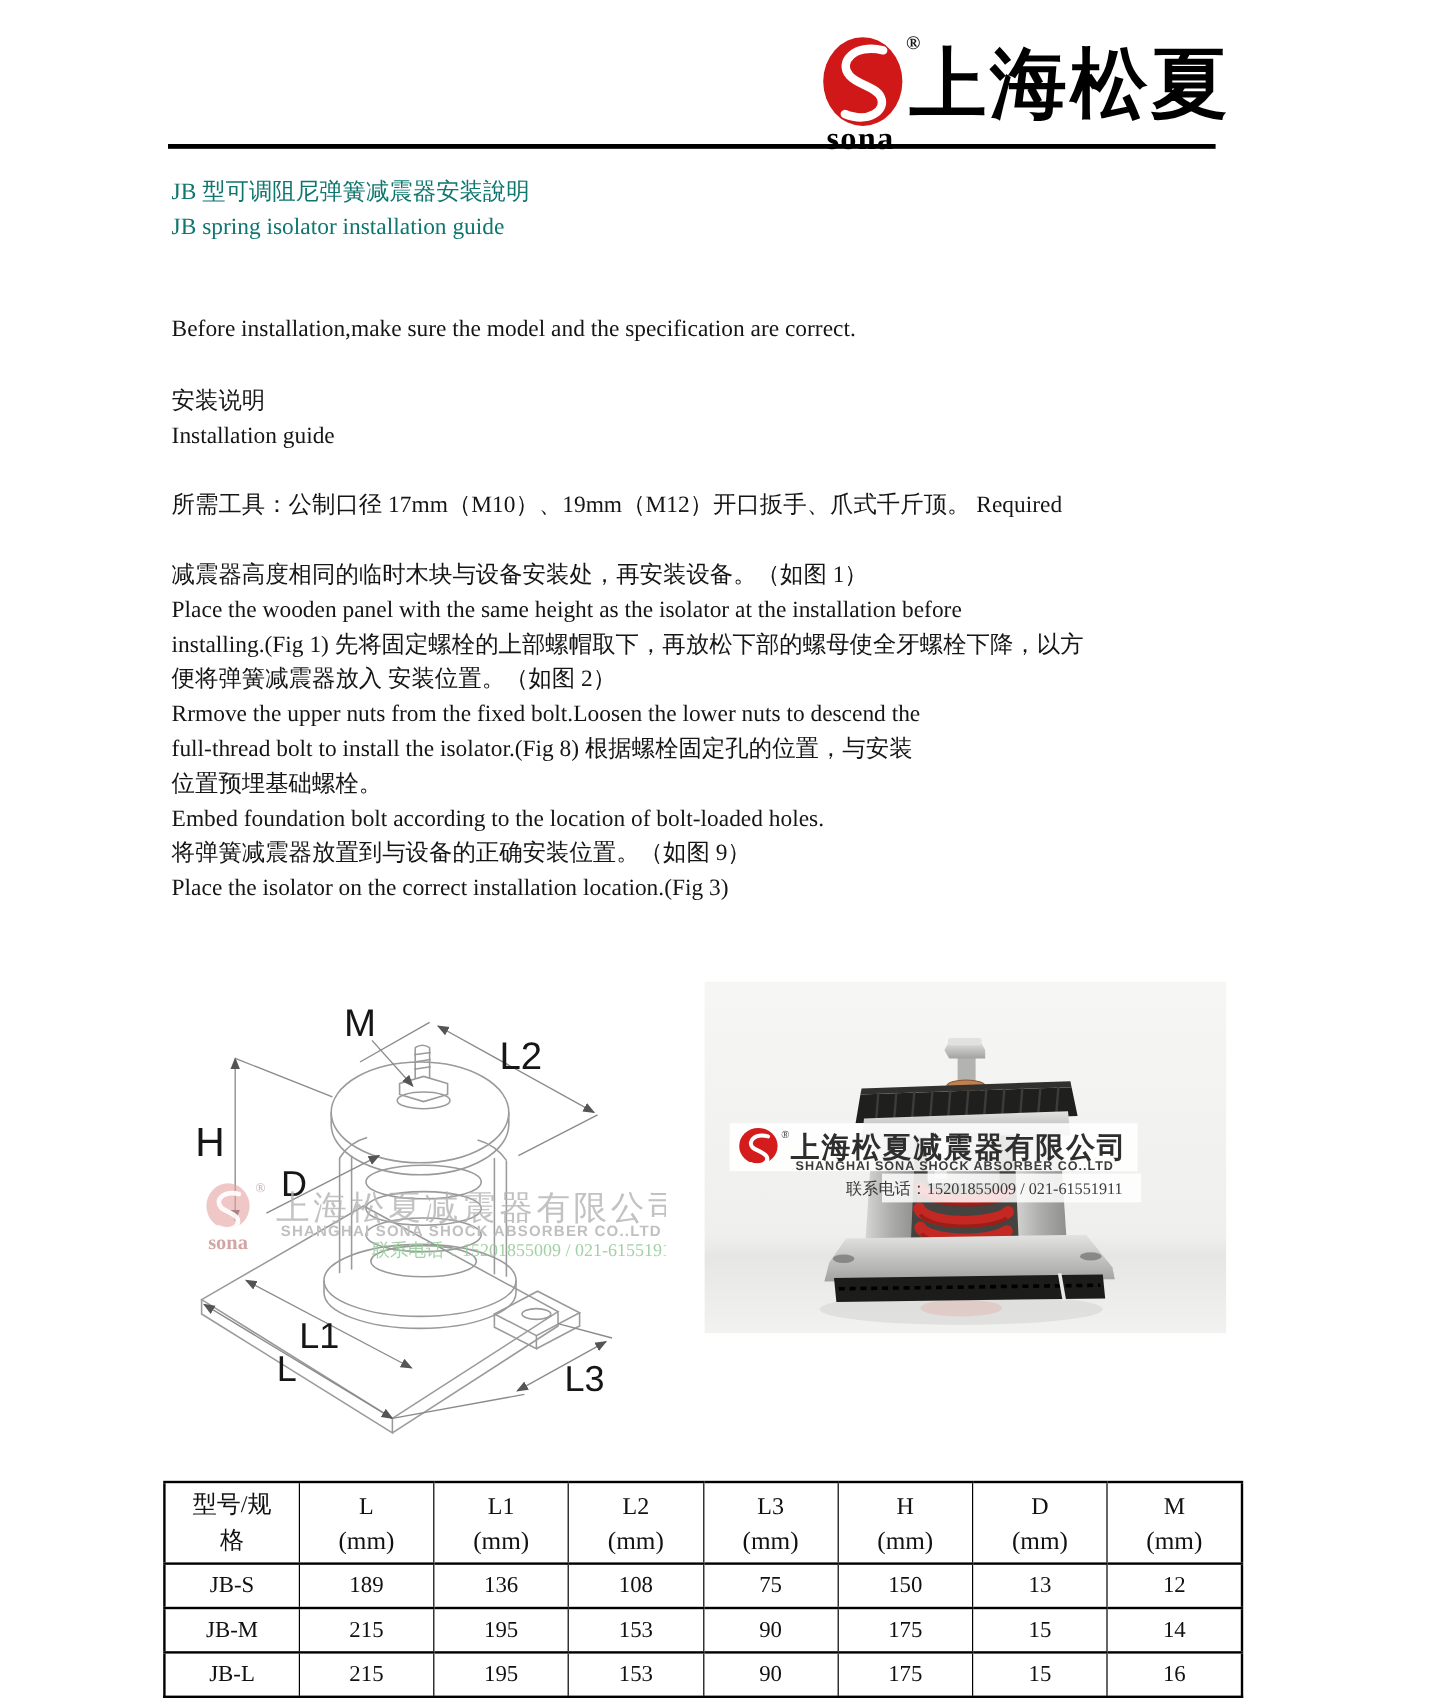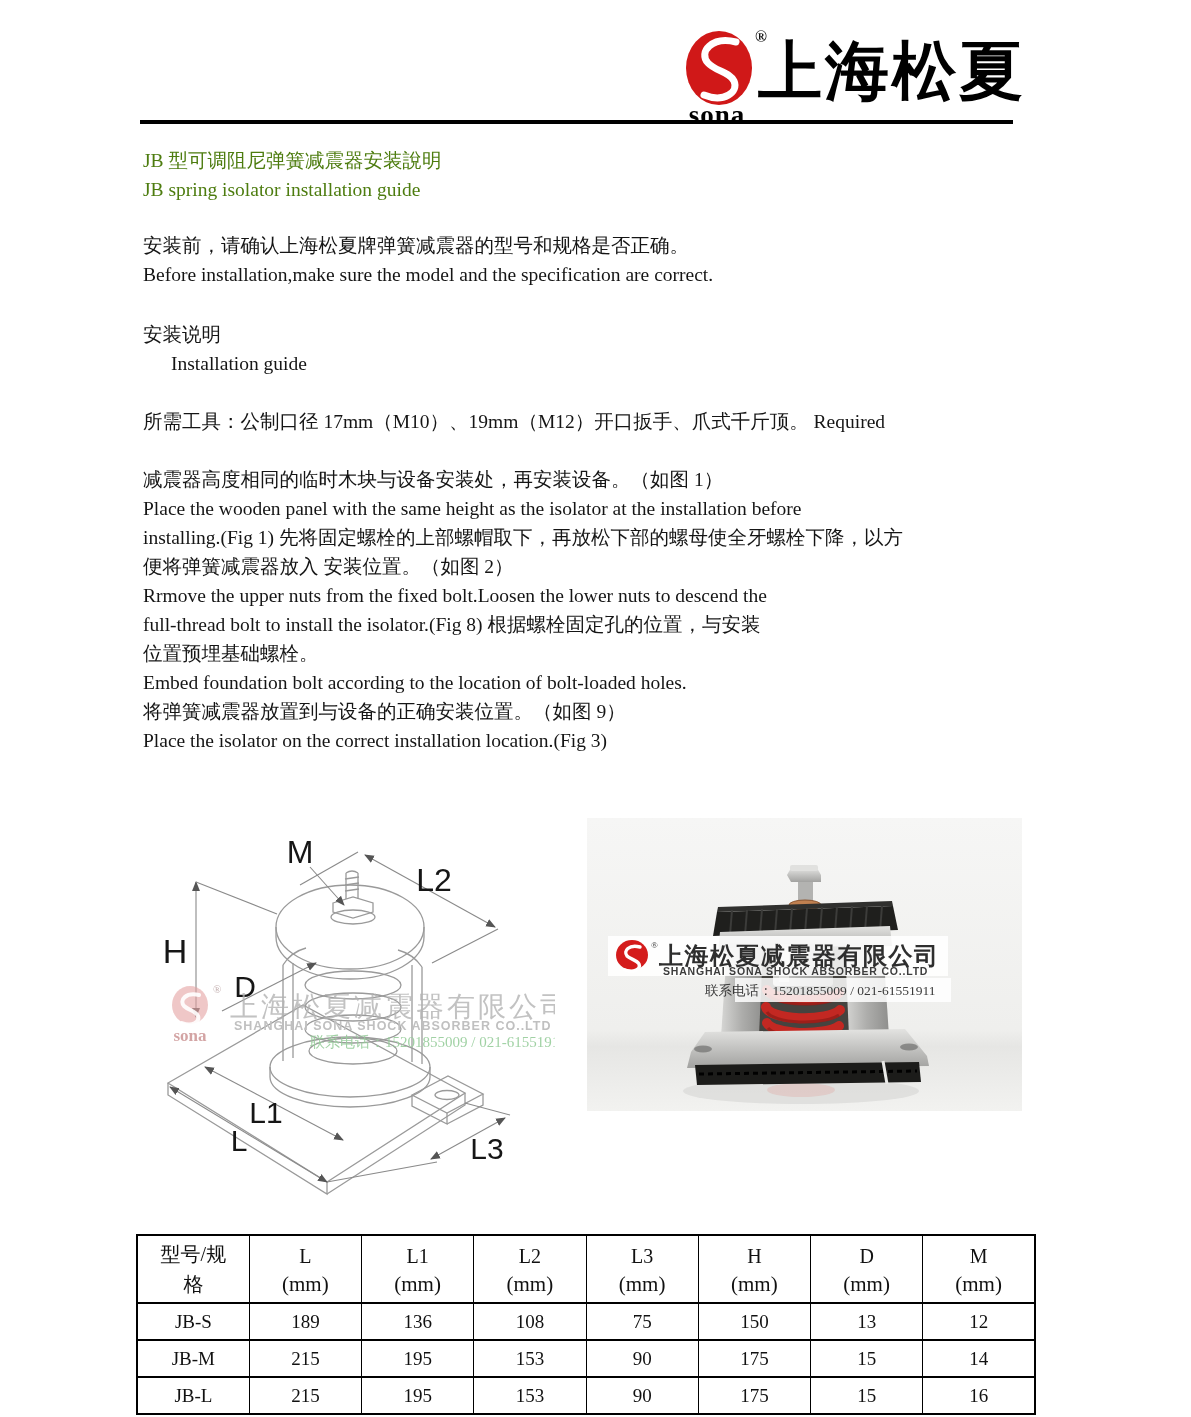--- a/index.html
+++ b/index.html
@@ -10,21 +10,21 @@
   .logo-ball{position:absolute;left:684px;top:30px;width:70px;height:78px;}
   .logo-reg{position:absolute;left:755px;top:28px;font-size:16px;font-weight:bold;color:#111;}
   .logo-sona{position:absolute;left:678px;top:100px;width:78px;text-align:center;
              font-size:27px;font-weight:bold;letter-spacing:1px;color:#000;}
   .brand-cn{position:absolute;left:758px;top:34px;font-size:64px;font-weight:900;
             font-family:"DejaVu Sans","Liberation Sans",sans-serif;color:#000;letter-spacing:3px;line-height:74px;}
   .top-rule{position:absolute;left:140px;top:120px;width:873px;height:4px;background:#000;}
 
   
   .txt{position:absolute;left:143px;white-space:pre;font-size:19.5px;line-height:29px;color:#151515;}
-  .green{color:#4d7c0f;}
+  .green{color:#0f766e;}
 
   
   .diagram-wrap{position:absolute;left:150px;top:815px;width:405px;height:390px;}
   .photo-wrap{position:absolute;left:587px;top:818px;width:435px;height:293px;}
   svg{display:block;}
 
   
   .spec-table{position:absolute;left:136px;top:1234px;width:900px;border-collapse:collapse;
               table-layout:fixed;border:2px solid #000;}
   .spec-table td{border:1px solid #000;border-top:2px solid #000;text-align:center;vertical-align:middle;
@@ -46,25 +46,24 @@
     </svg>
   </div>
   <div class="logo-reg">®</div>
   <div class="logo-sona">sona</div>
   <div class="brand-cn">上海松夏</div>
   <div class="top-rule"></div>
 
   <div class="txt green" style="top:146px;">JB 型可调阻尼弹簧减震器安装說明</div>
   <div class="txt green" style="top:175px;">JB spring isolator installation guide</div>
 
-  <div class="txt" style="top:231px;">安装前，请确认上海松夏牌弹簧减震器的型号和规格是否正确。</div>
   <div class="txt" style="top:260px;">Before installation,make sure the model and the specification are correct.</div>
 
   <div class="txt" style="top:320px;">安装说明</div>
-  <div class="txt" style="top:349px;margin-left:28px;">Installation guide</div>
+  <div class="txt" style="top:349px;">Installation guide</div>
 
   <div class="txt" style="top:407px;">所需工具：公制口径 17mm（M10）、19mm（M12）开口扳手、爪式千斤顶。 Required</div>
   <div class="txt" style="top:465px;">减震器高度相同的临时木块与设备安装处，再安装设备。（如图 1）</div>
   <div class="txt" style="top:494px;">Place the wooden panel with the same height as the isolator at the installation before</div>
   <div class="txt" style="top:523px;">installing.(Fig 1) 先将固定螺栓的上部螺帽取下，再放松下部的螺母使全牙螺栓下降，以方</div>
   <div class="txt" style="top:552px;">便将弹簧减震器放入 安装位置。（如图 2）</div>
   <div class="txt" style="top:581px;">Rrmove the upper nuts from the fixed bolt.Loosen the lower nuts to descend the</div>
   <div class="txt" style="top:610px;">full-thread bolt to install the isolator.(Fig 8) 根据螺栓固定孔的位置，与安装</div>
   <div class="txt" style="top:639px;">位置预埋基础螺栓。</div>
   <div class="txt" style="top:668px;">Embed foundation bolt according to the location of bolt-loaded holes.</div>

